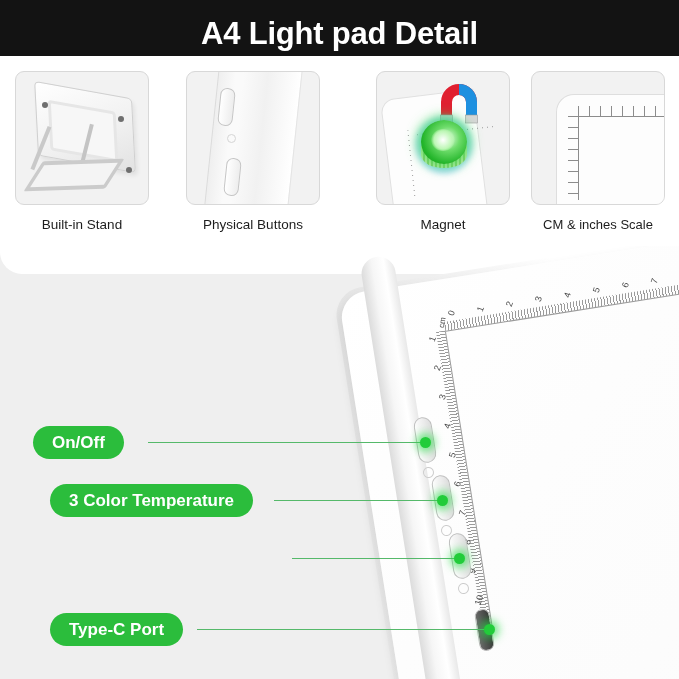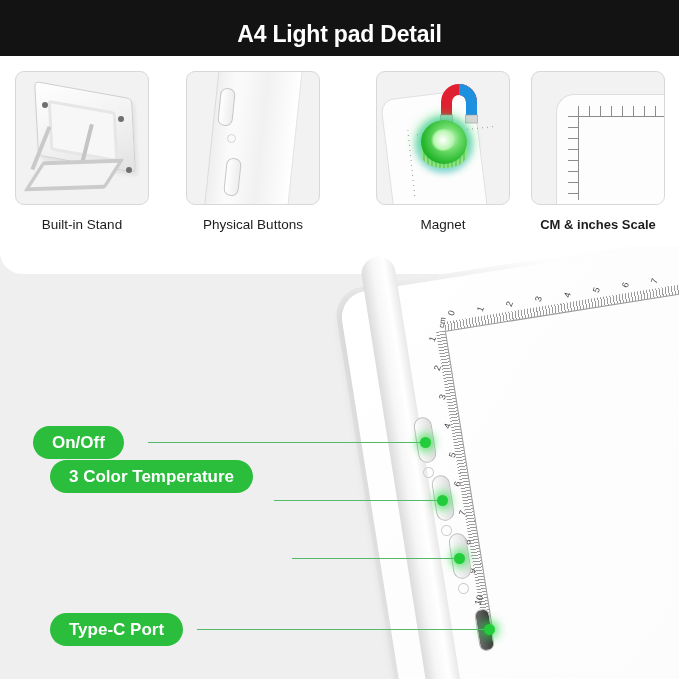--- a/index.html
+++ b/index.html
@@ -25,21 +25,21 @@
     left: 0; top: 0;
     width: 679px;
     height: 68px;
     background: #131313;
     display: flex;
     align-items: center;
     justify-content: center;
   }
   #header-title {
     color: #ffffff;
-    font-size: 23px;
+    font-size: 31px;
     font-weight: bold;
     letter-spacing: -0.2px;
     font-family: "Liberation Sans", sans-serif;
   }
 
   
   #feature-strip {
     position: absolute;
     left: 0; top: 56px;
     width: 679px;
@@ -67,21 +67,21 @@
     margin-top: 12px;
     text-align: center;
     font-size: 13.5px;
     color: #1d1d1d;
     font-family: "Liberation Sans", sans-serif;
     white-space: nowrap;
   }
   #panel-0 { left: 15px; }
   #panel-1 { left: 186px; }
   #panel-2 { left: 358px; margin-left: 18px; }
-  #panel-3 { left: 531px; font-weight: bold; }
+  #panel-3 { left: 531px; }
   #panel-3 .feature-label { font-size: 13px; }
 
   
   .stand-body {
     position: absolute;
     left: 20px; top: 18px;
     width: 96px; height: 72px;
     background: linear-gradient(150deg,#ffffff 0%,#f0f0f0 60%,#e2e2e2 100%);
     border: 1px solid #cfcfcf;
     border-radius: 5px;
@@ -508,20 +508,20 @@
   <div class="leader-line" style="left:197px;top:629px;width:292px;"></div>
 
   <div class="leader-dot" style="left:420px;top:437px;"></div>
   <div class="leader-dot" style="left:437px;top:495px;"></div>
   <div class="leader-dot" style="left:454px;top:553px;"></div>
   <div class="leader-dot" style="left:484px;top:624px;"></div>
 
   <div class="callout" style="left:33px;top:426px;">
     <span>On/Off</span>
   </div>
-  <div class="callout" style="left:50px;top:460px;justify-content:center;">
+  <div class="callout" style="left:50px;top:484px;justify-content:center;">
     <span>3 Color Temperature</span>
   </div>
   <div class="callout" style="left:50px;top:613px;">
     <span>Type-C Port</span>
   </div>
 
 </div>
 
 </body></html>

